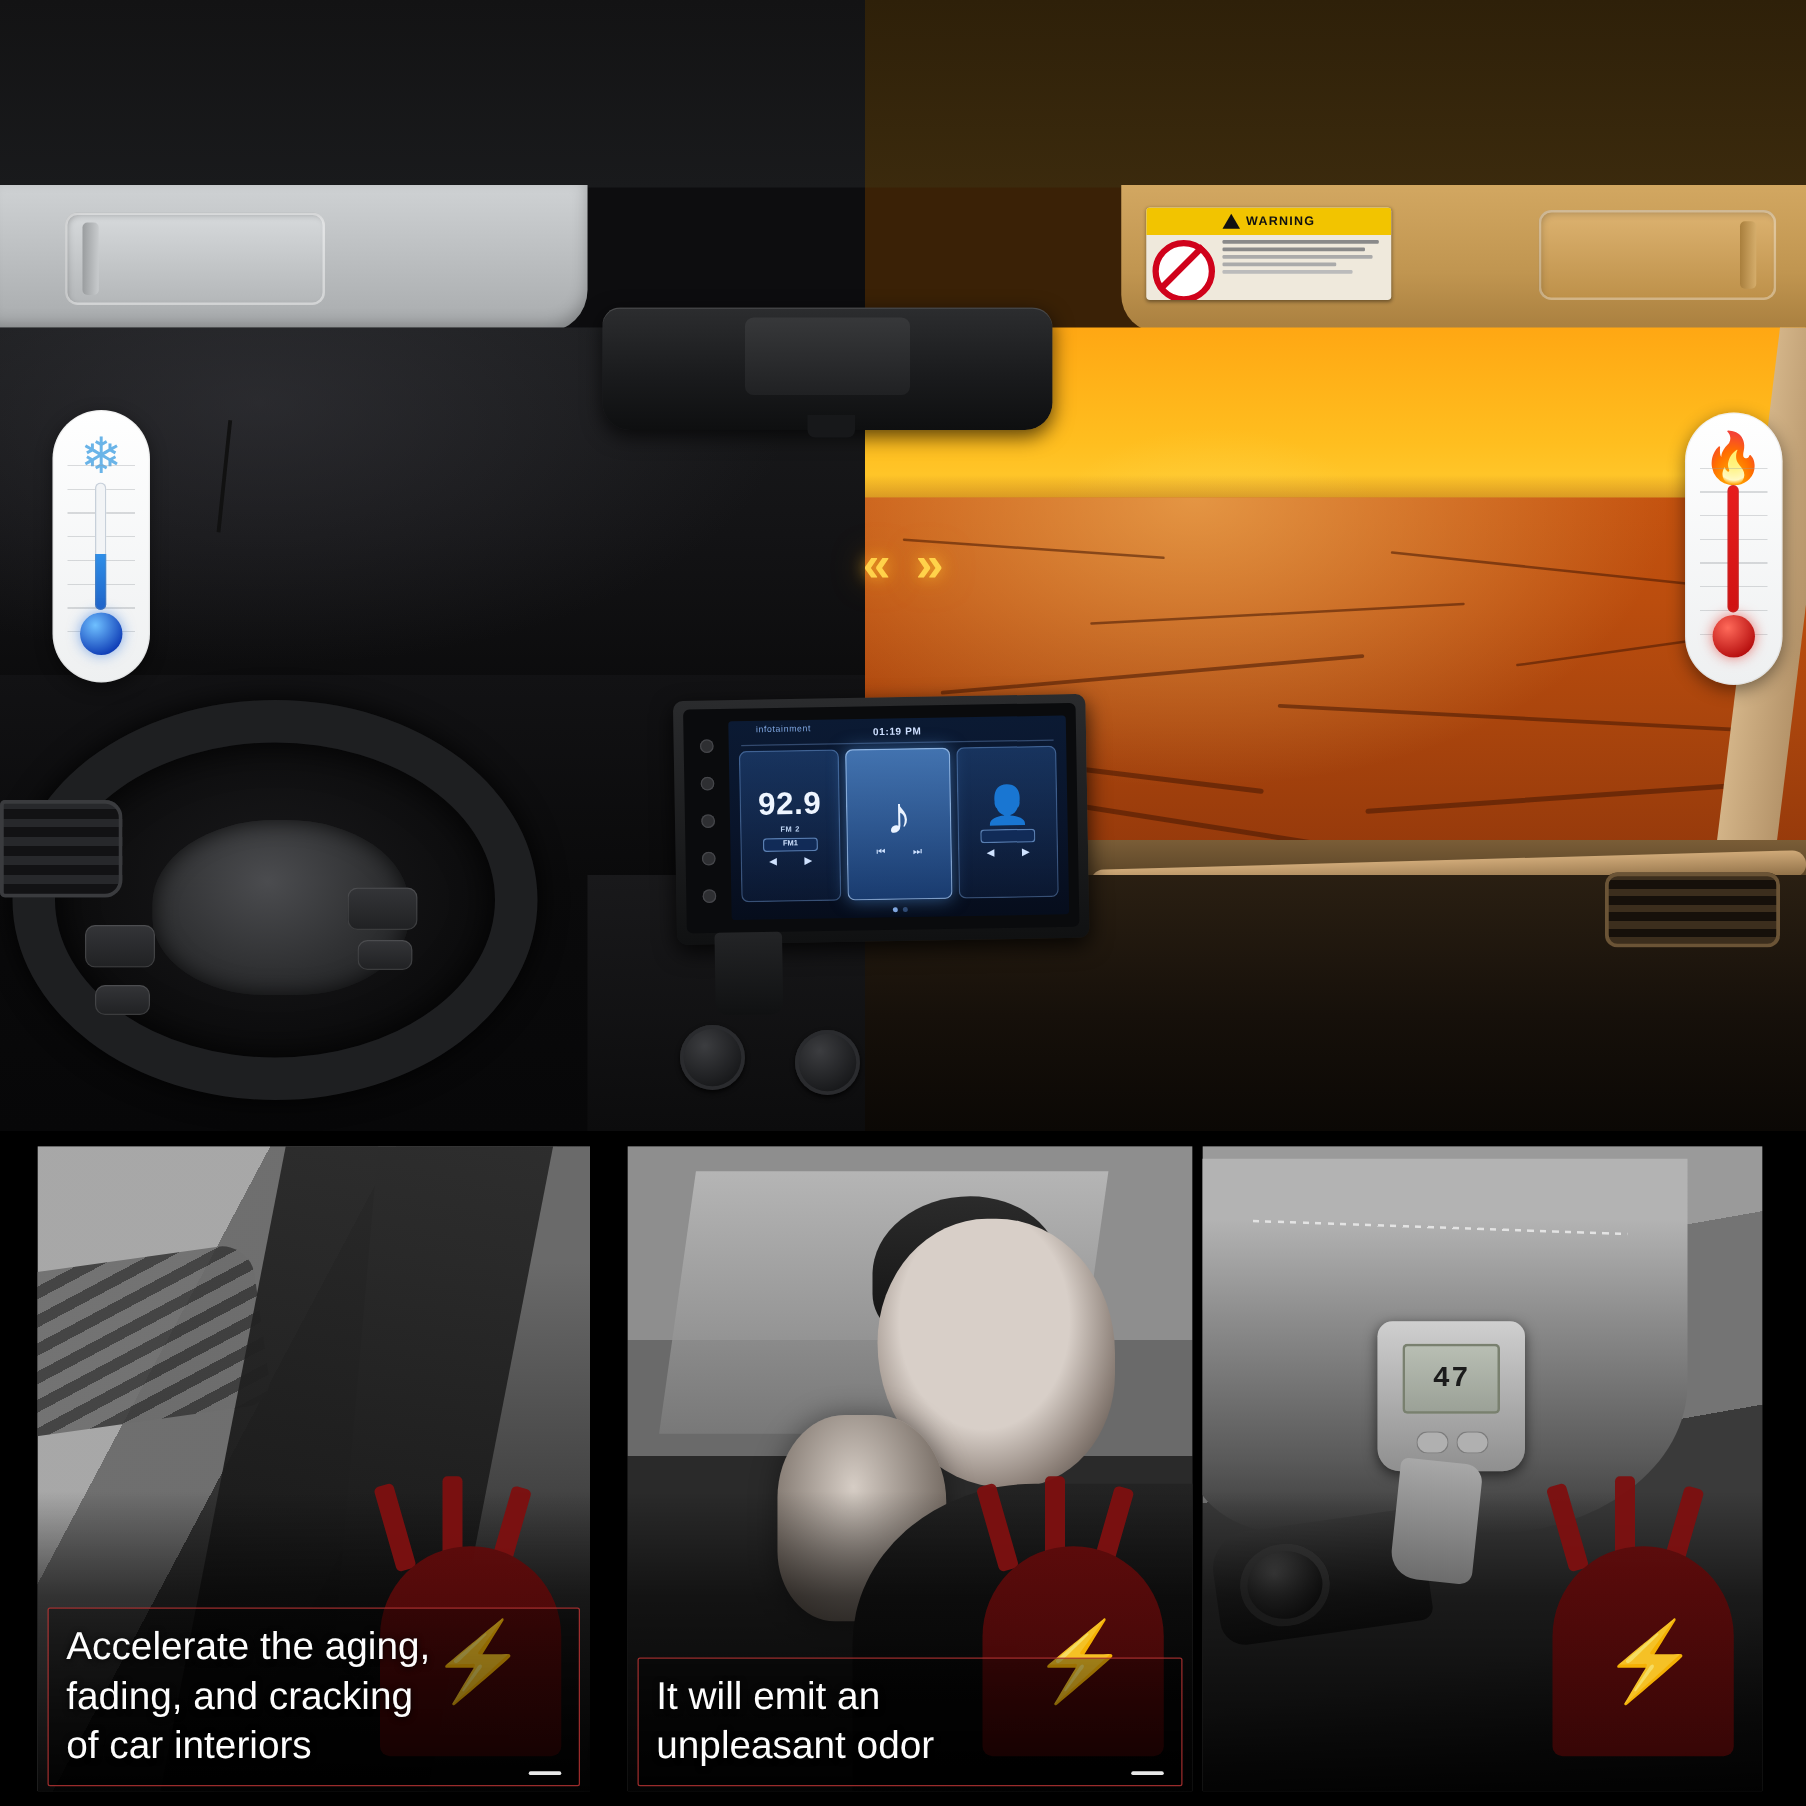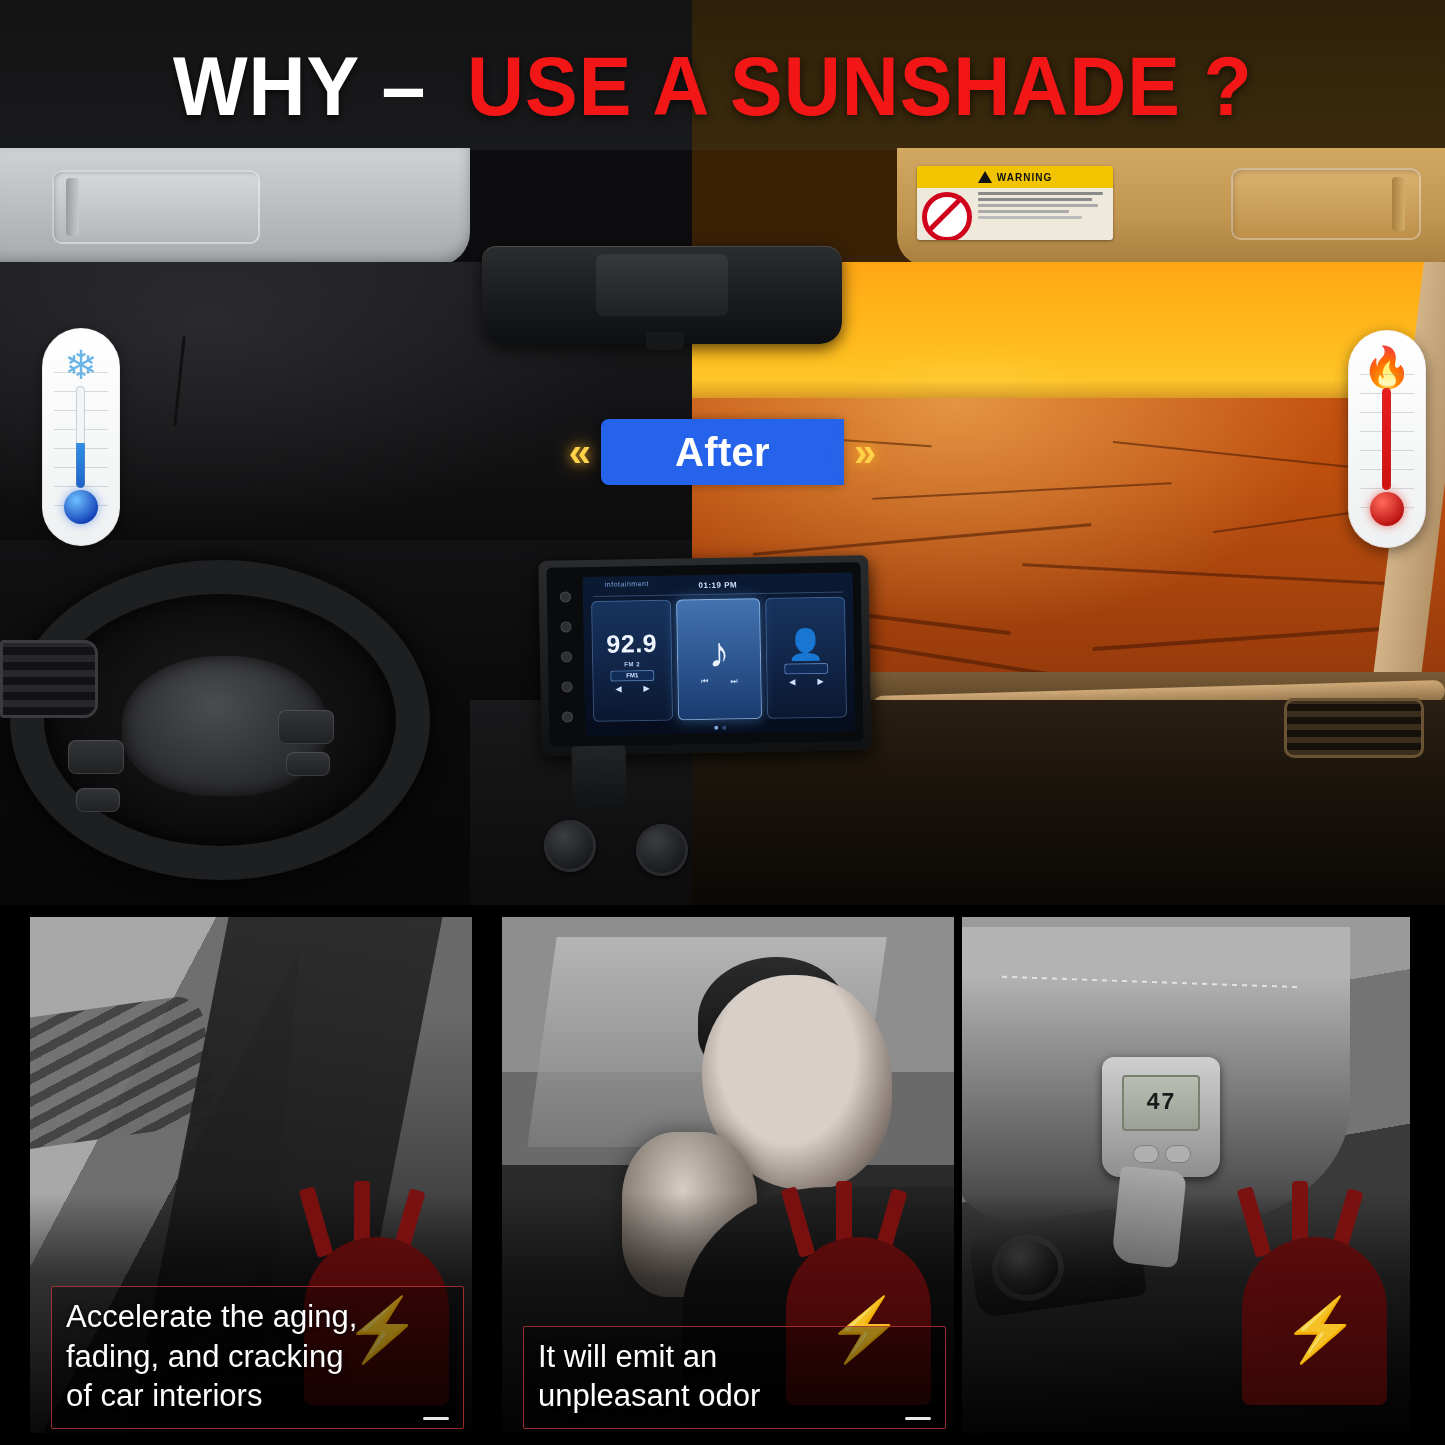--- a/index.html
+++ b/index.html
@@ -580,21 +580,21 @@
   .splat .bolt {
     position: absolute; left: 66px; top: 118px; width: 0; height: 0;
     color: #120202; font-size: 62px; line-height: 1;
   }
   .splat .ray {
     position: absolute; background: #7d1010; border-radius: 4px;
   }
 
   
   .caption {
-    position: absolute; left: 21px; right: 8px; bottom: 10px;
+    position: absolute; left: 8px; right: 8px; bottom: 10px;
     border: 1px solid rgba(214,60,60,.72);
     border-radius: 2px;
     padding: 10px 14px 12px 14px;
     z-index: 8;
     box-sizing: border-box;
     background: linear-gradient(180deg, rgba(0,0,0,.35), rgba(0,0,0,.62));
   }
   .caption p {
     margin: 0; color: #fdfdfd; font-size: 31px; line-height: 1.28;
     font-family: "Liberation Sans", sans-serif;
@@ -751,29 +751,23 @@
 
     <div class="thermo hot">
       <div class="emblem">🔥</div>
       <div class="ticks"></div>
       <div class="stem"></div>
       <div class="bulb"></div>
     </div>
 
     <div class="badgerow">
       <span class="chev">«</span>
-      <div class="badge badge-after">After</div>
       <span class="chev">»</span>
     </div>
 
-    <div class="title">
-      <span class="t-white">WHY</span>
-      <span class="t-dash">–</span>
-      <span class="t-red">USE A SUNSHADE ?</span>
-    </div>
 
   </div>
 
   <div class="panels">
 
     <div class="panel p1">
       <div class="ph ph1">
         <div class="ph1b"></div>
       </div>
       <div class="splat" style="right:-6px; bottom:22px;">

